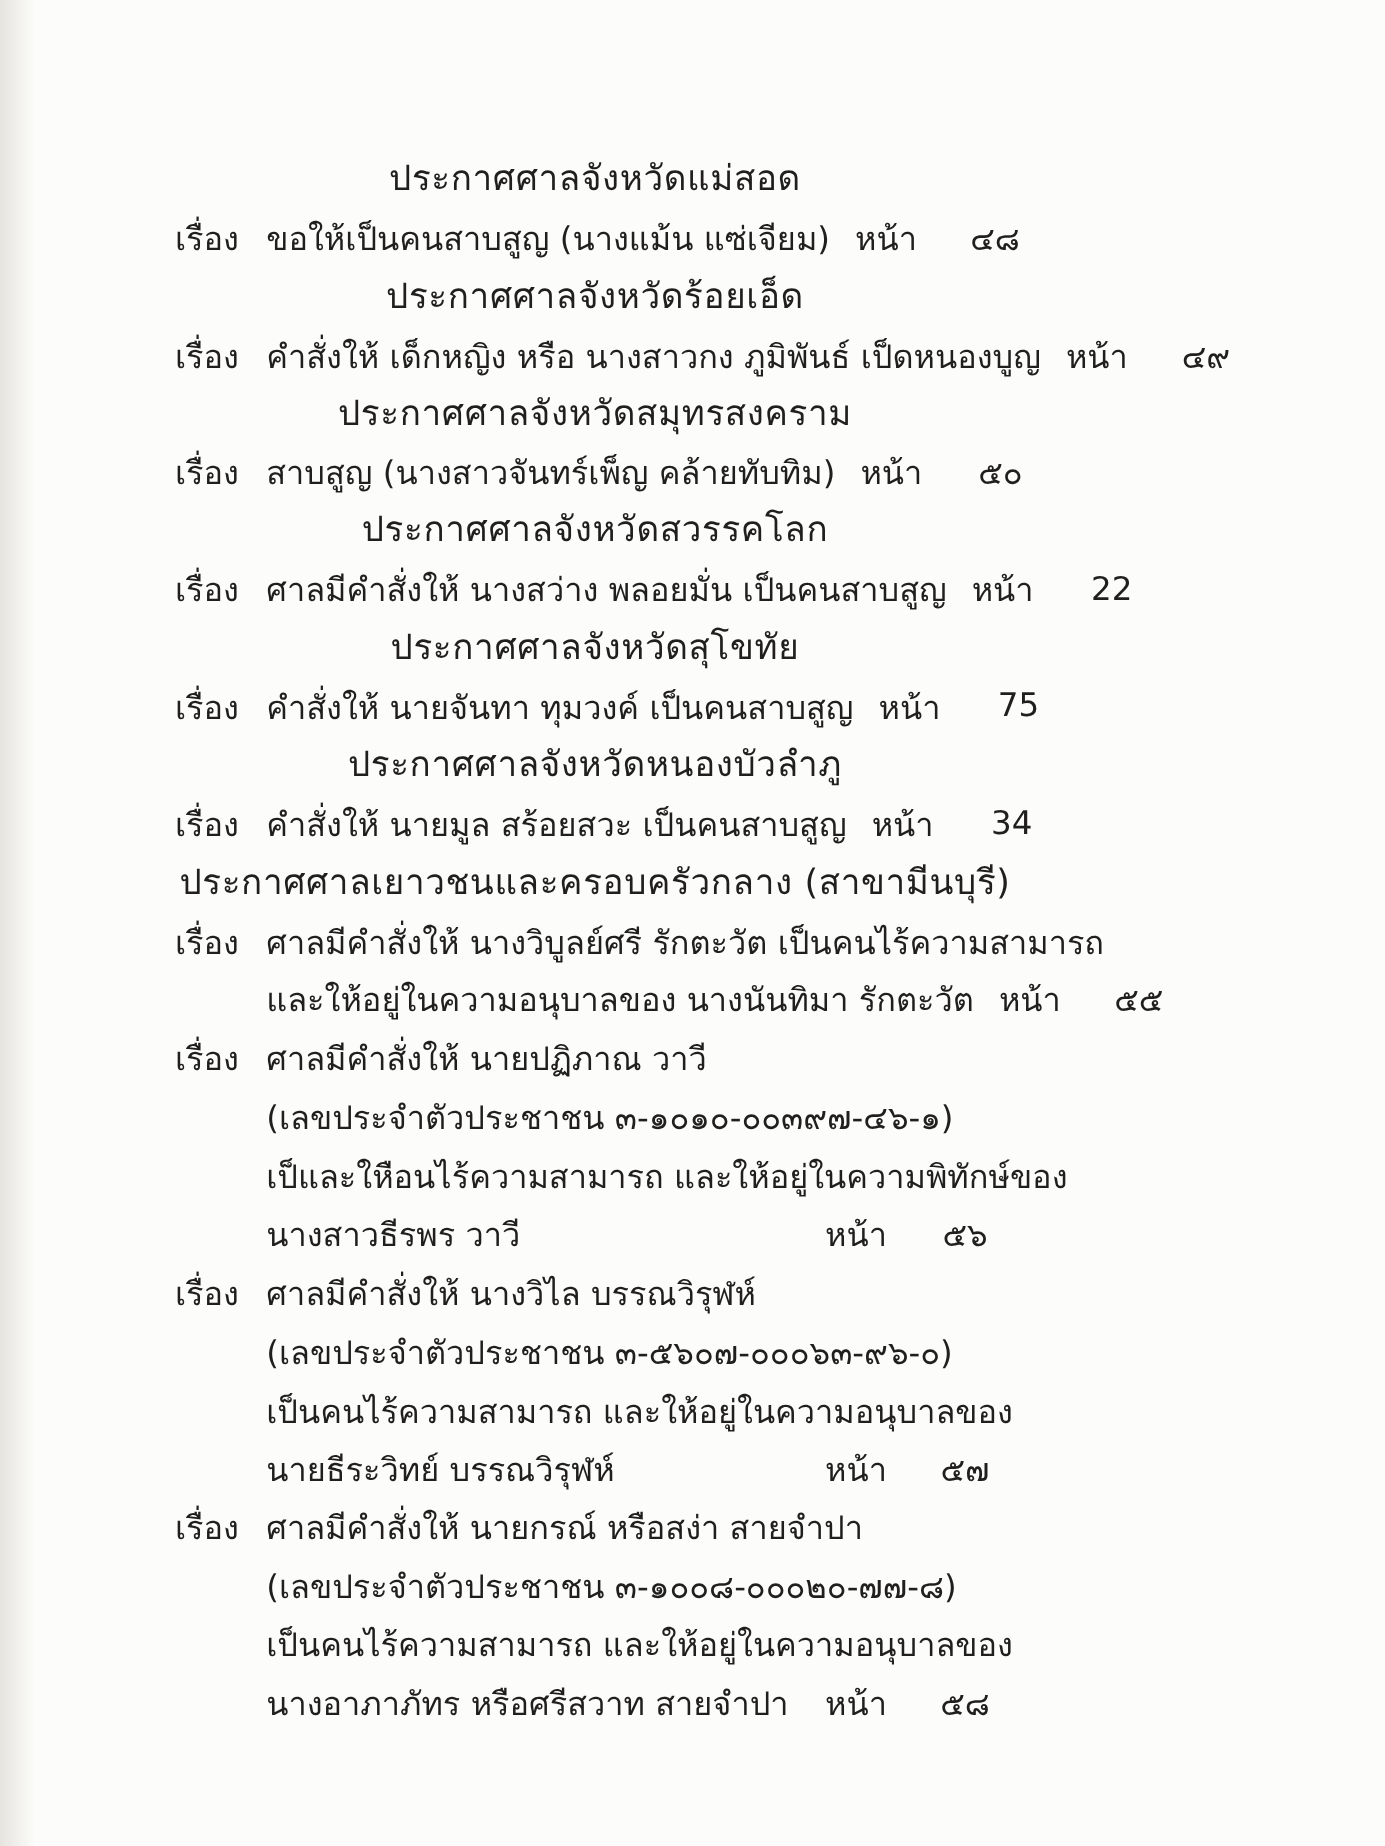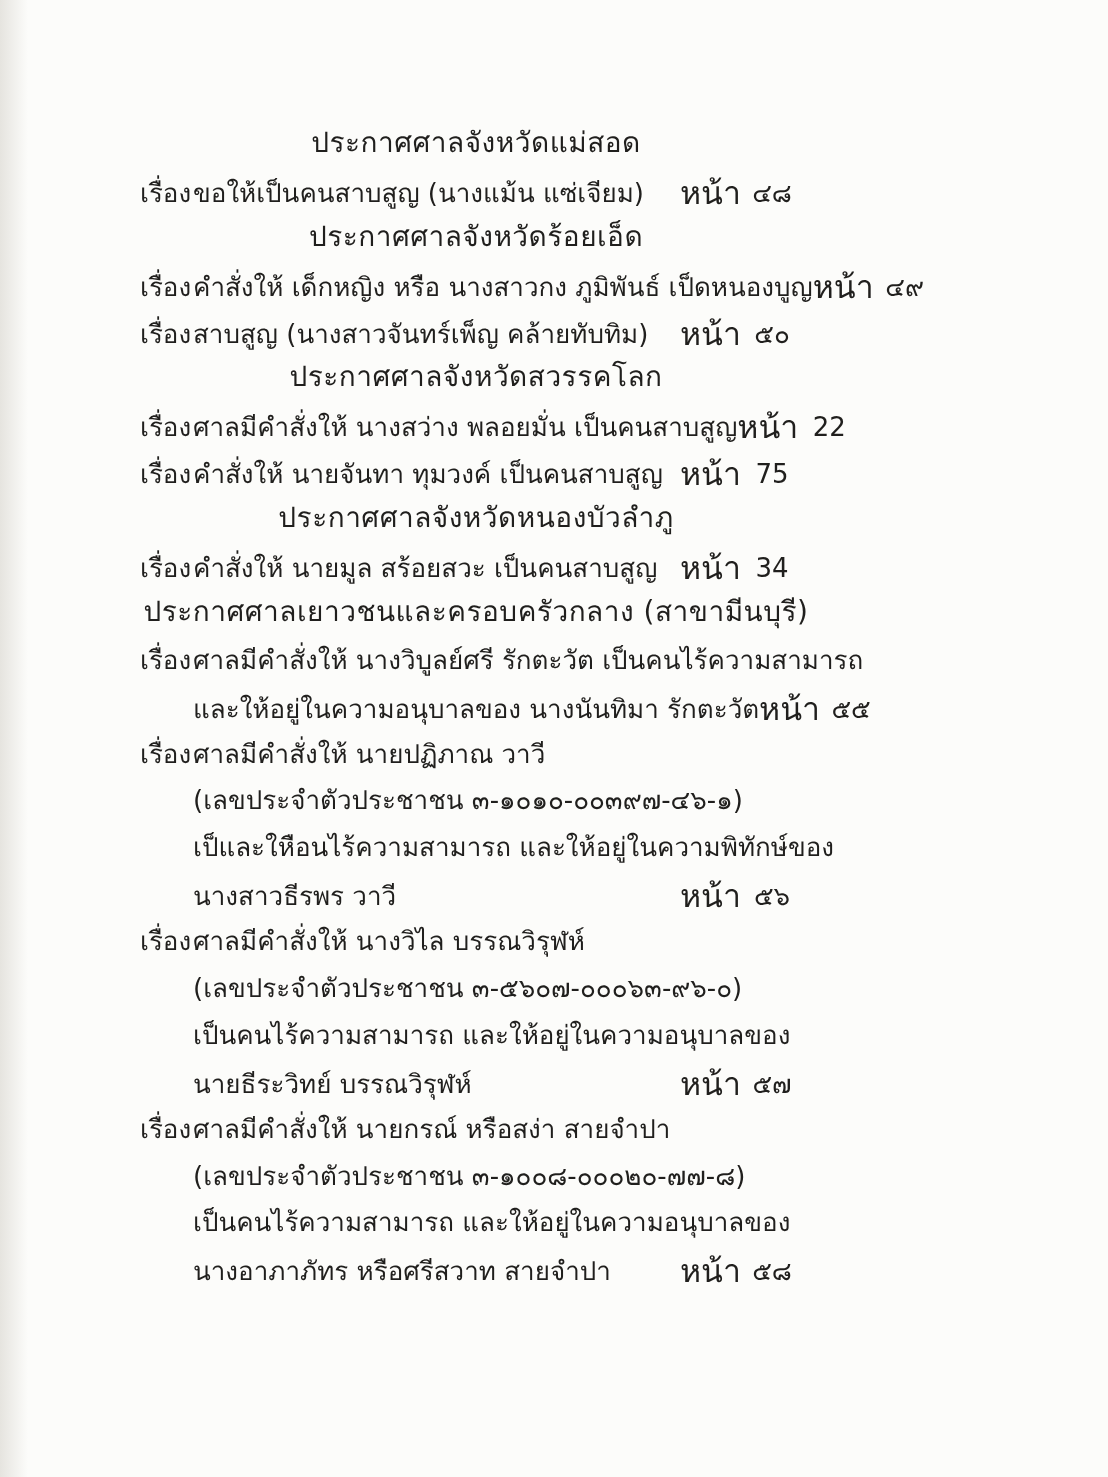--- a/index.html
+++ b/index.html
@@ -26,32 +26,33 @@
     left: 0;
     width: 880px;
     padding-left: 140px;
     padding-right: 68px;
   }
   .row {
     height: 46.9px;
     display: grid;
     grid-template-columns: 53px 1fr 52px 80px;
     align-items: center;
+    gap: 20px;
   }
   .hdr {
     height: 46.9px;
     line-height: 46.9px;
     text-align: center;
     font-size: 28px;
     letter-spacing: 0.5px;
     white-space: nowrap;
   }
   .lbl  { grid-column: 1; font-size: 26px; white-space: nowrap; }
   .txt  { grid-column: 2; font-size: 26px; white-space: nowrap; overflow: visible; }
-  .pgl  { grid-column: 3; font-size: 32px; white-space: nowrap; }
+  .pgl  { grid-column: 3; font-size: 26px; white-space: nowrap; }
   .pgn  { grid-column: 4; font-size: 26px; text-align: center; white-space: nowrap; }
 </style>
 </head>
 <body style="background: rgb(252, 252, 250); color: rgb(32, 31, 29);">
 
 <div class="scan-edge"></div>
 
 <div class="content">
 
   <div class="hdr">ประกาศศาลจังหวัดแม่สอด</div>
@@ -63,35 +64,37 @@
   </div>
 
   <div class="hdr">ประกาศศาลจังหวัดร้อยเอ็ด</div>
   <div class="row">
     <span class="lbl">เรื่อง</span>
     <span class="txt">คำสั่งให้ เด็กหญิง หรือ นางสาวกง ภูมิพันธ์ เป็ดหนองบูญ</span>
     <span class="pgl">หน้า</span>
     <span class="pgn">๔๙</span>
   </div>
 
+  <div class="hdr">ประกาศศาลจังหวัดสมุทรสงคราม</div>
   <div class="row">
     <span class="lbl">เรื่อง</span>
     <span class="txt">สาบสูญ (นางสาวจันทร์เพ็ญ คล้ายทับทิม)</span>
     <span class="pgl">หน้า</span>
     <span class="pgn">๕๐</span>
   </div>
 
   <div class="hdr">ประกาศศาลจังหวัดสวรรคโลก</div>
   <div class="row">
     <span class="lbl">เรื่อง</span>
     <span class="txt">ศาลมีคำสั่งให้ นางสว่าง พลอยมั่น เป็นคนสาบสูญ</span>
     <span class="pgl">หน้า</span>
     <span class="pgn">22</span>
   </div>
 
+  <div class="hdr">ประกาศศาลจังหวัดสุโขทัย</div>
   <div class="row">
     <span class="lbl">เรื่อง</span>
     <span class="txt">คำสั่งให้ นายจันทา ทุมวงค์ เป็นคนสาบสูญ</span>
     <span class="pgl">หน้า</span>
     <span class="pgn">75</span>
   </div>
 
   <div class="hdr">ประกาศศาลจังหวัดหนองบัวลำภู</div>
   <div class="row">
     <span class="lbl">เรื่อง</span>

